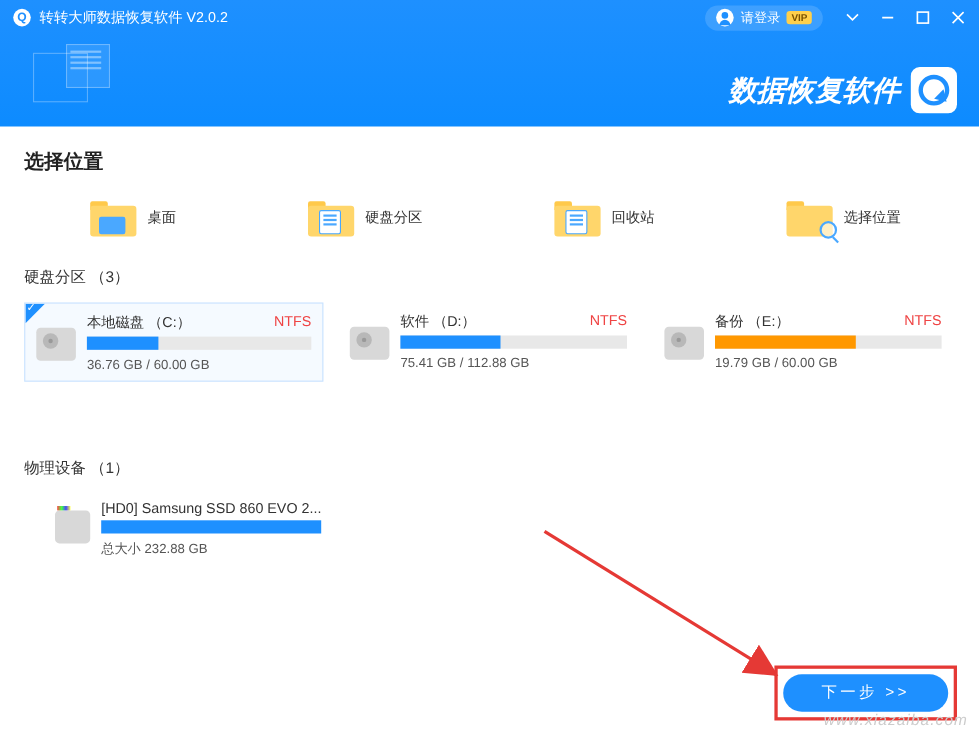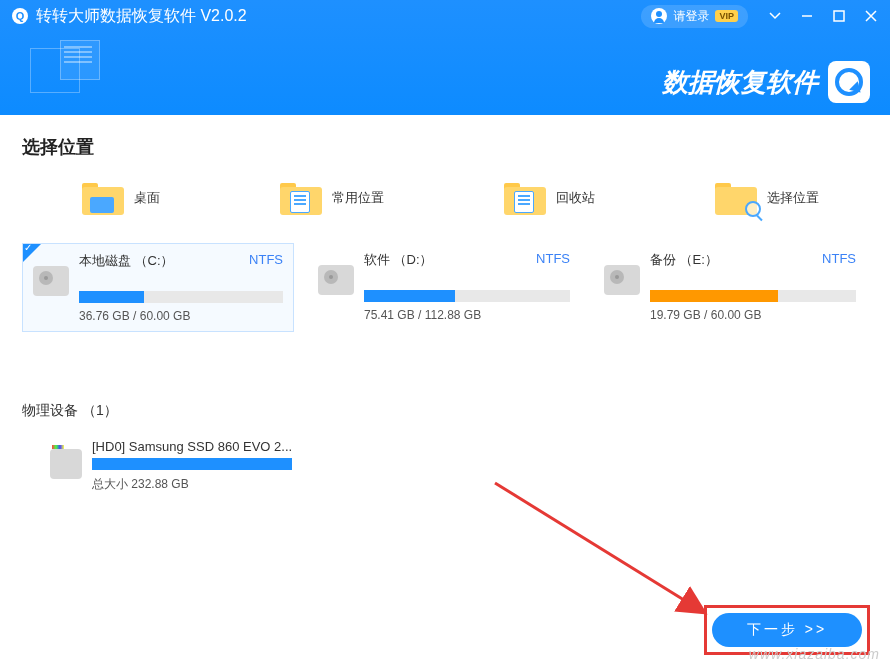--- a/index.html
+++ b/index.html
@@ -2,21 +2,21 @@
 <html><head>
   <meta charset="utf-8">
   <style>
     * { margin: 0; padding: 0; box-sizing: border-box; font-family: "Microsoft YaHei", Arial, sans-serif; }
     body { width: 890px; height: 670px; background: #fff; overflow: hidden; position: relative; }
     
     
     .header { height: 115px; background: linear-gradient(180deg, #1e90ff 0%, #0d8bff 100%); position: relative; }
     .titlebar { height: 32px; display: flex; align-items: center; padding: 0 12px; color: #fff; }
     .app-icon { width: 16px; height: 16px; background: #fff; border-radius: 50%; margin-right: 8px; display: flex; align-items: center; justify-content: center; color: #1e90ff; font-size: 11px; font-weight: bold; }
-    .app-title { font-size: 16px; flex: 1; }
+    .app-title { font-size: 13px; flex: 1; }
     .login-area { display: flex; align-items: center; gap: 6px; padding: 3px 10px; background: rgba(255,255,255,0.15); border-radius: 12px; margin-right: 20px; cursor: pointer; }
     .user-icon { width: 16px; height: 16px; background: #fff; border-radius: 50%; position: relative; }
     .user-icon::before { content: ""; position: absolute; top: 3px; left: 5px; width: 6px; height: 6px; border-radius: 50%; background: #1e90ff; }
     .user-icon::after { content: ""; position: absolute; bottom: 1px; left: 3px; width: 10px; height: 5px; border-radius: 5px 5px 0 0; background: #1e90ff; }
     .login-text { font-size: 12px; }
     .vip-badge { background: #ffd04c; color: #7a5200; font-size: 9px; padding: 1px 4px; border-radius: 3px; font-weight: bold; }
     .win-controls { display: flex; gap: 18px; align-items: center; }
     .win-btn { width: 14px; height: 14px; cursor: pointer; position: relative; color: #fff; }
     
     .header-decor { position: absolute; left: 30px; top: 40px; width: 90px; height: 60px; }
@@ -56,22 +56,22 @@
     
     .partitions { display: flex; gap: 14px; margin-bottom: 70px; }
     .part-card { width: 272px; padding: 8px 10px; display: flex; gap: 10px; cursor: pointer; position: relative; }
     .part-card.selected { border: 1px solid #c8e2ff; background: #f5faff; }
     .check-mark { position: absolute; top: 0; left: 0; width: 18px; height: 18px; background: #1e90ff; clip-path: polygon(0 0, 100% 0, 0 100%); }
     .check-mark::after { content: "✓"; position: absolute; top: -2px; left: 1px; color: #fff; font-size: 10px; }
     .disk-icon { width: 36px; height: 30px; background: #d8d8d8; border-radius: 4px; margin-top: 14px; position: relative; }
     .disk-icon::before { content: ""; position: absolute; top: 5px; left: 6px; width: 14px; height: 14px; border-radius: 50%; background: #b8b8b8; }
     .disk-icon::after { content: ""; position: absolute; top: 10px; left: 11px; width: 4px; height: 4px; border-radius: 50%; background: #999; }
     .part-info { flex: 1; }
-    .part-header { display: flex; justify-content: space-between; font-size: 13px; color: #333; margin-bottom: 21px; }
-    .part-fs { color: #3b82f6; }
+    .part-header { display: flex; justify-content: space-between; font-size: 13px; color: #333; margin-bottom: 4px; }
+    .part-fs { color: #ef4444; }
     .part-bar { height: 12px; background: #e8e8e8; margin-bottom: 6px; position: relative; }
     .part-fill { height: 100%; }
     .part-fill.blue { background: #1e90ff; }
     .part-fill.orange { background: #ff9800; }
     .part-usage { font-size: 12px; color: #555; }
     
     .devices { margin-bottom: 40px; }
     .dev-card { width: 272px; padding: 5px 10px; display: flex; gap: 10px; cursor: pointer; margin-left: 18px; }
     .ssd-icon { width: 36px; height: 30px; background: #d8d8d8; border-radius: 4px; margin-top: 10px; position: relative; }
     .ssd-icon::before { content: ""; position: absolute; top: -4px; left: 2px; width: 12px; height: 4px; background: linear-gradient(90deg, #f44, #4f4, #44f, #ff4); }
@@ -154,40 +154,41 @@
           <div class="folder-overlay"></div>
       </div>
       <span class="loc-label">桌面</span>
     </div>
     <div class="loc-item">
       <div class="folder-icon">
         <div class="folder-tab"></div>
           <div class="folder-back"></div>
           <div class="folder-doc"></div>
       </div>
-      <span class="loc-label">常用位置</span>
+      <span class="loc-label">硬盘分区</span>
     </div>
     <div class="loc-item">
       <div class="folder-icon">
         <div class="folder-tab"></div>
           <div class="folder-back"></div>
           <div class="folder-doc"></div>
       </div>
       <span class="loc-label">回收站</span>
     </div>
     <div class="loc-item">
       <div class="folder-icon">
         <div class="folder-tab"></div>
           <div class="folder-back"></div>
           <div class="folder-mag"></div>
       </div>
       <span class="loc-label">选择位置</span>
     </div>
   </div>
 
+  <div class="section-title">硬盘分区 （3）</div>
   <div class="partitions">
     <div class="part-card selected">
       <div class="check-mark"></div>
       <div class="disk-icon"></div>
       <div class="part-info">
         <div class="part-header">
           <span>本地磁盘 （C:）</span>
           <span class="part-fs">NTFS</span>
         </div>
         <div class="part-bar">

